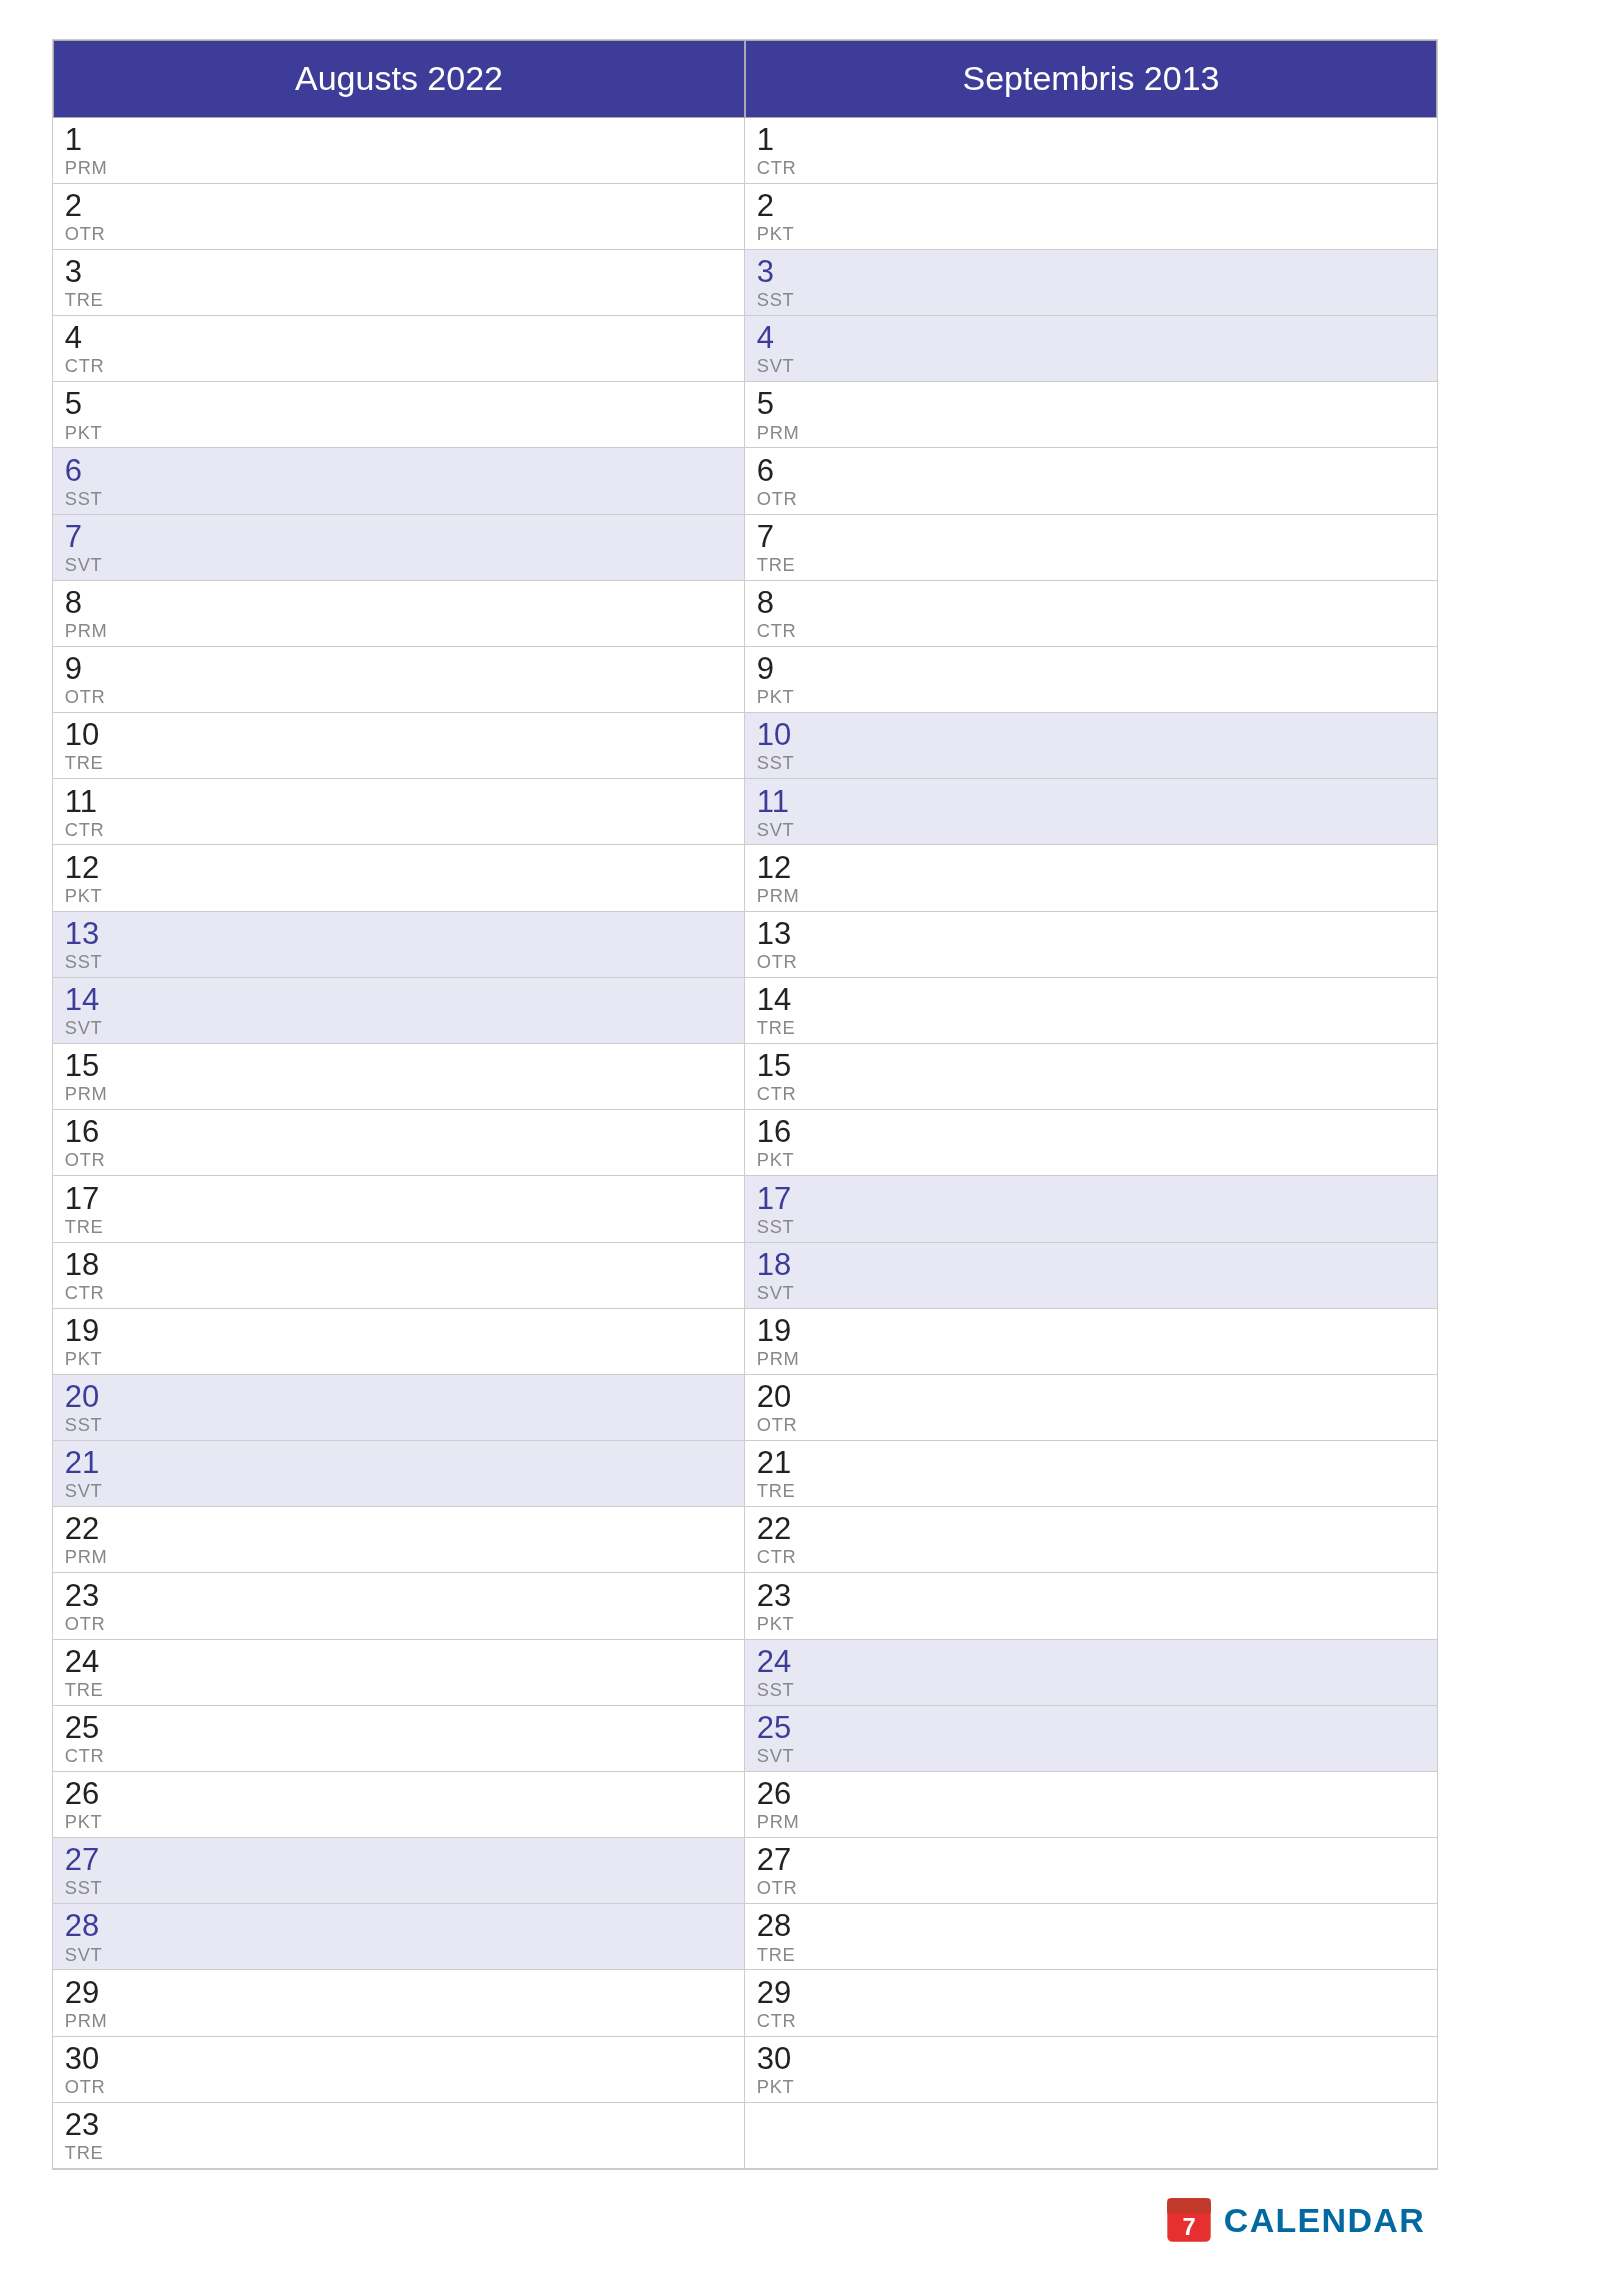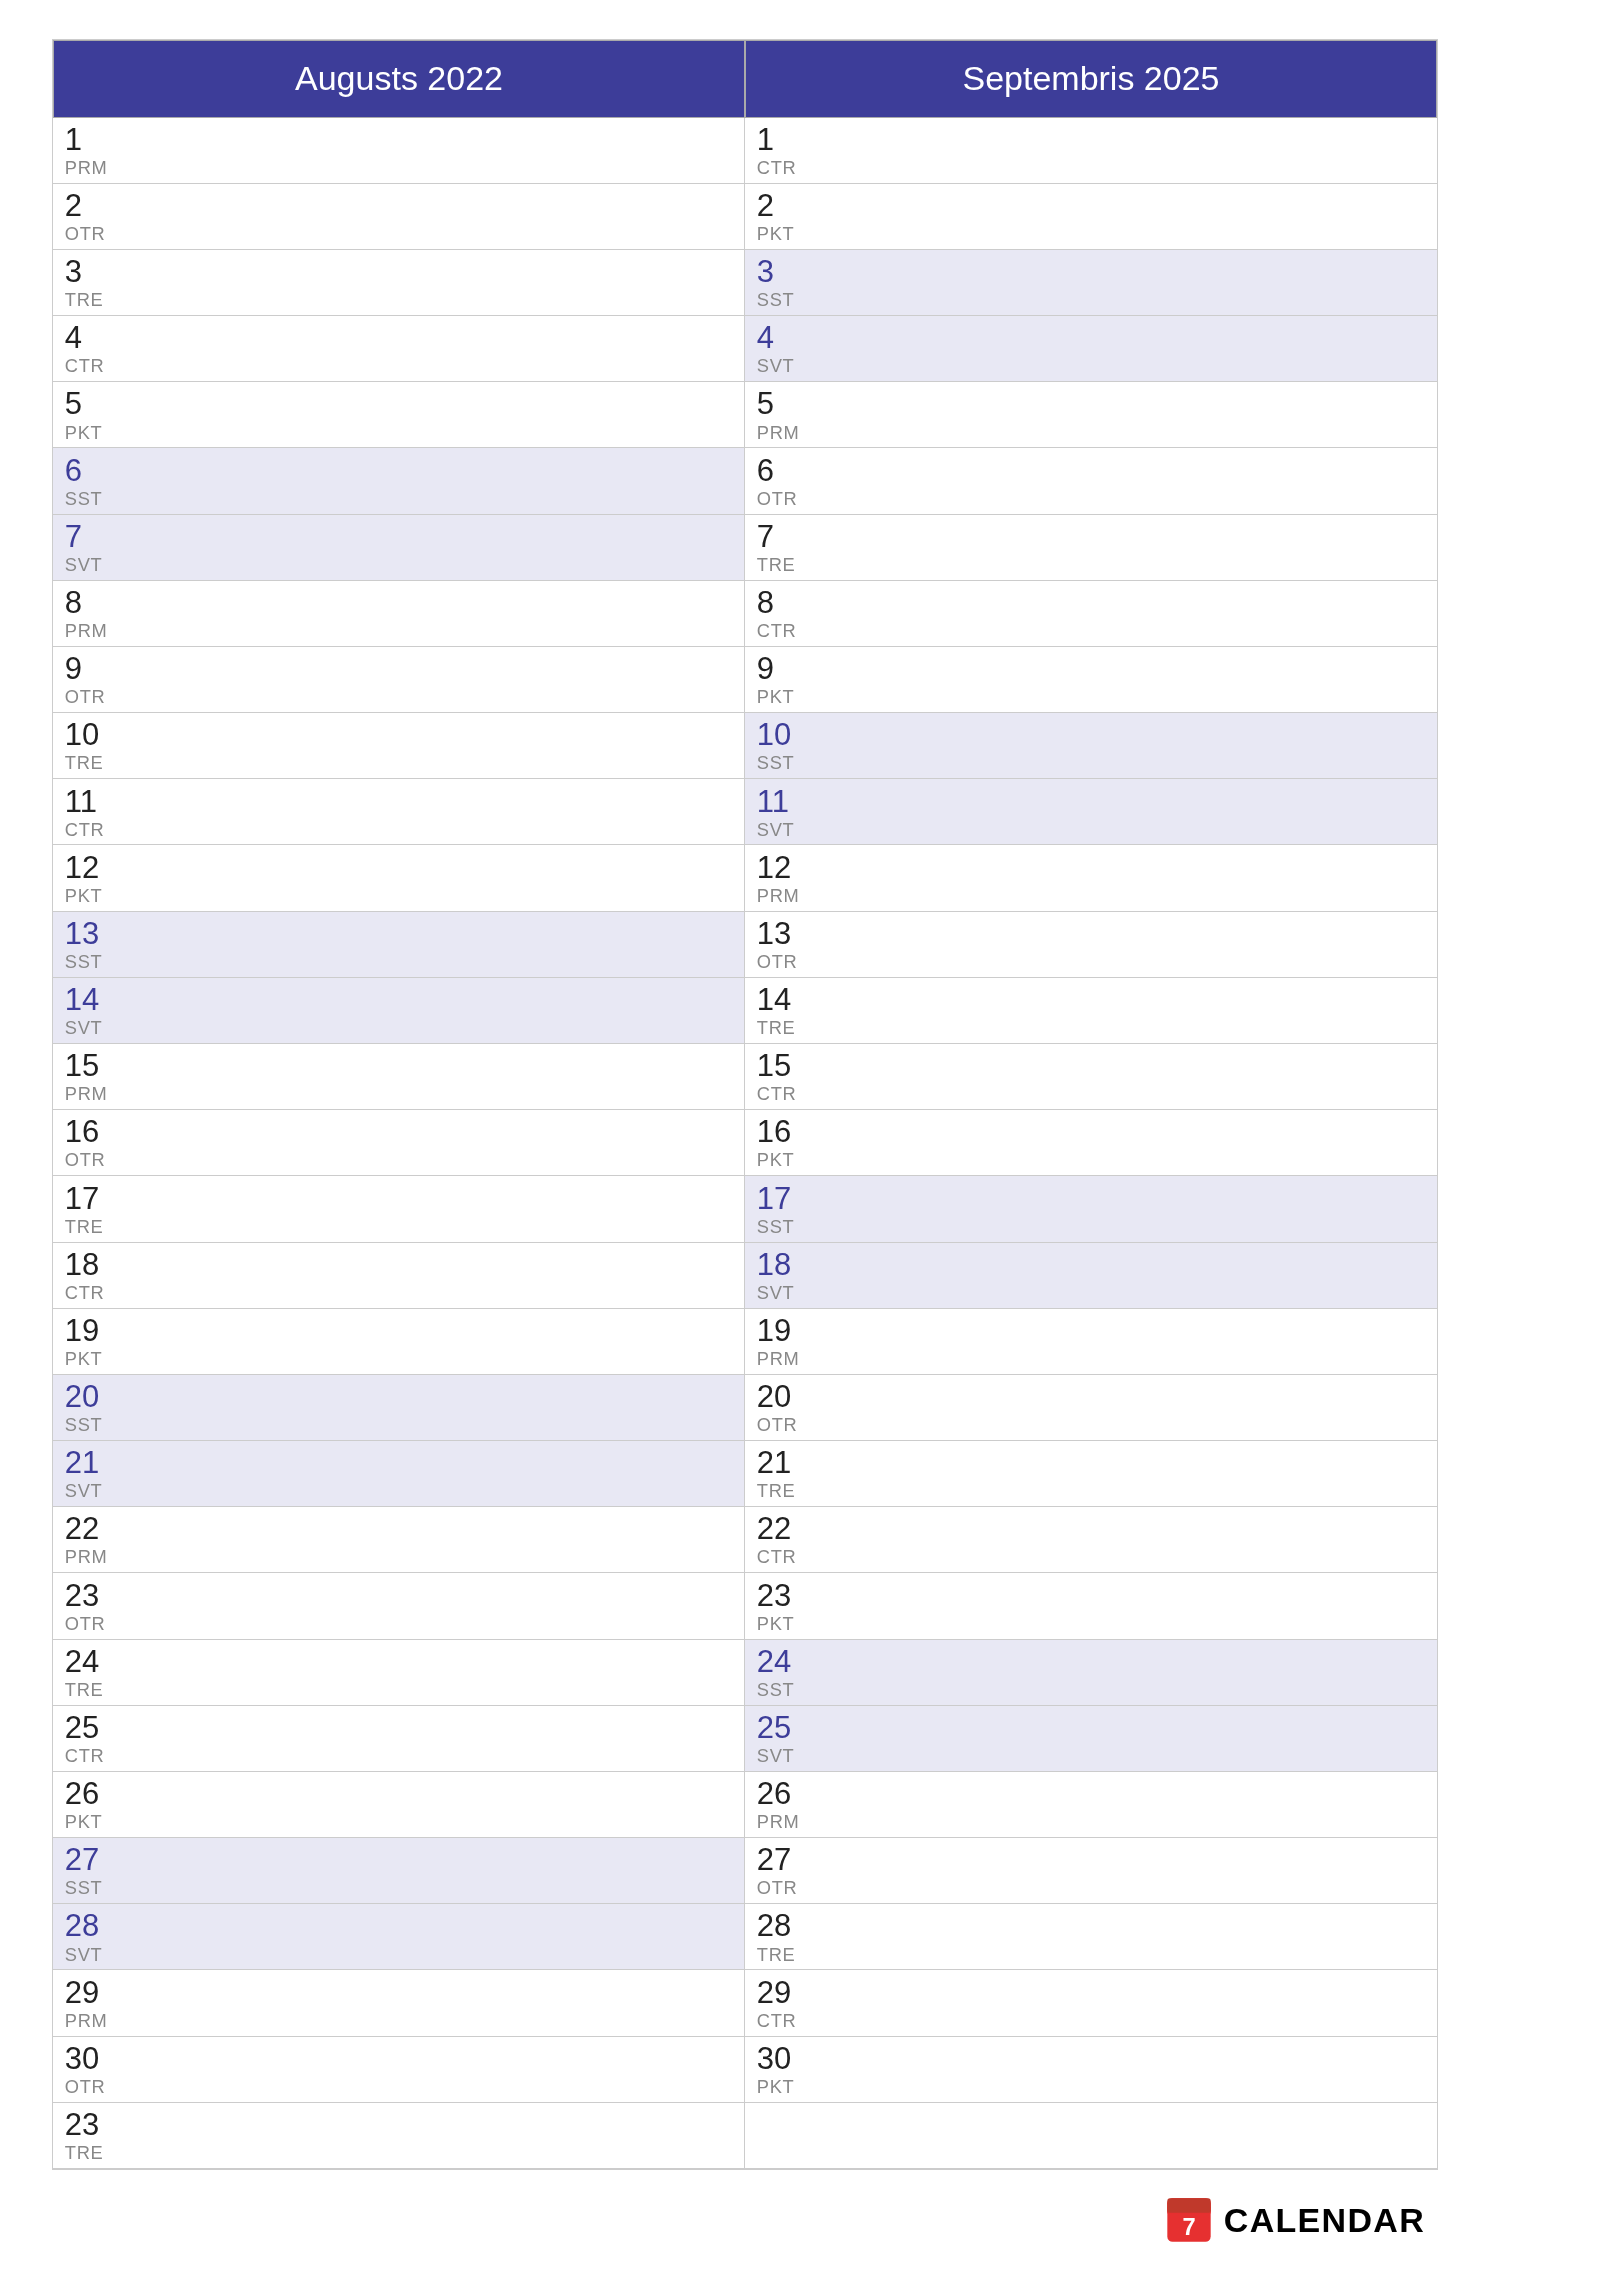--- a/index.html
+++ b/index.html
@@ -77,35 +77,35 @@
       align-items: center;
       gap: 11.8px;
     }
     .brand-icon {
       display: flex;
       align-items: center;
     }
     .brand-text {
       font-size: 34px;
       font-weight: 700;
-      color: #000000;
+      color: #0369a1;
       letter-spacing: 1.3px;
     }
   </style>
 </head>
 <body>
 
 <div class="page">
   <div class="calendar-grid">
     <div class="header-row">
       <div class="header-cell">
         <span>Augusts 2022</span>
       </div>
       <div class="header-cell">
-        <span>Septembris 2025</span>
+        <span>Septembris 2013</span>
       </div>
     </div>
     <div class="days-container" id="days-container">
     <div class="day-cell">
           <span class="day-number">1</span>
           <span class="day-abbr">PRM</span>
         </div>
         <div class="day-cell">
           <span class="day-number">1</span>
           <span class="day-abbr">CTR</span>

